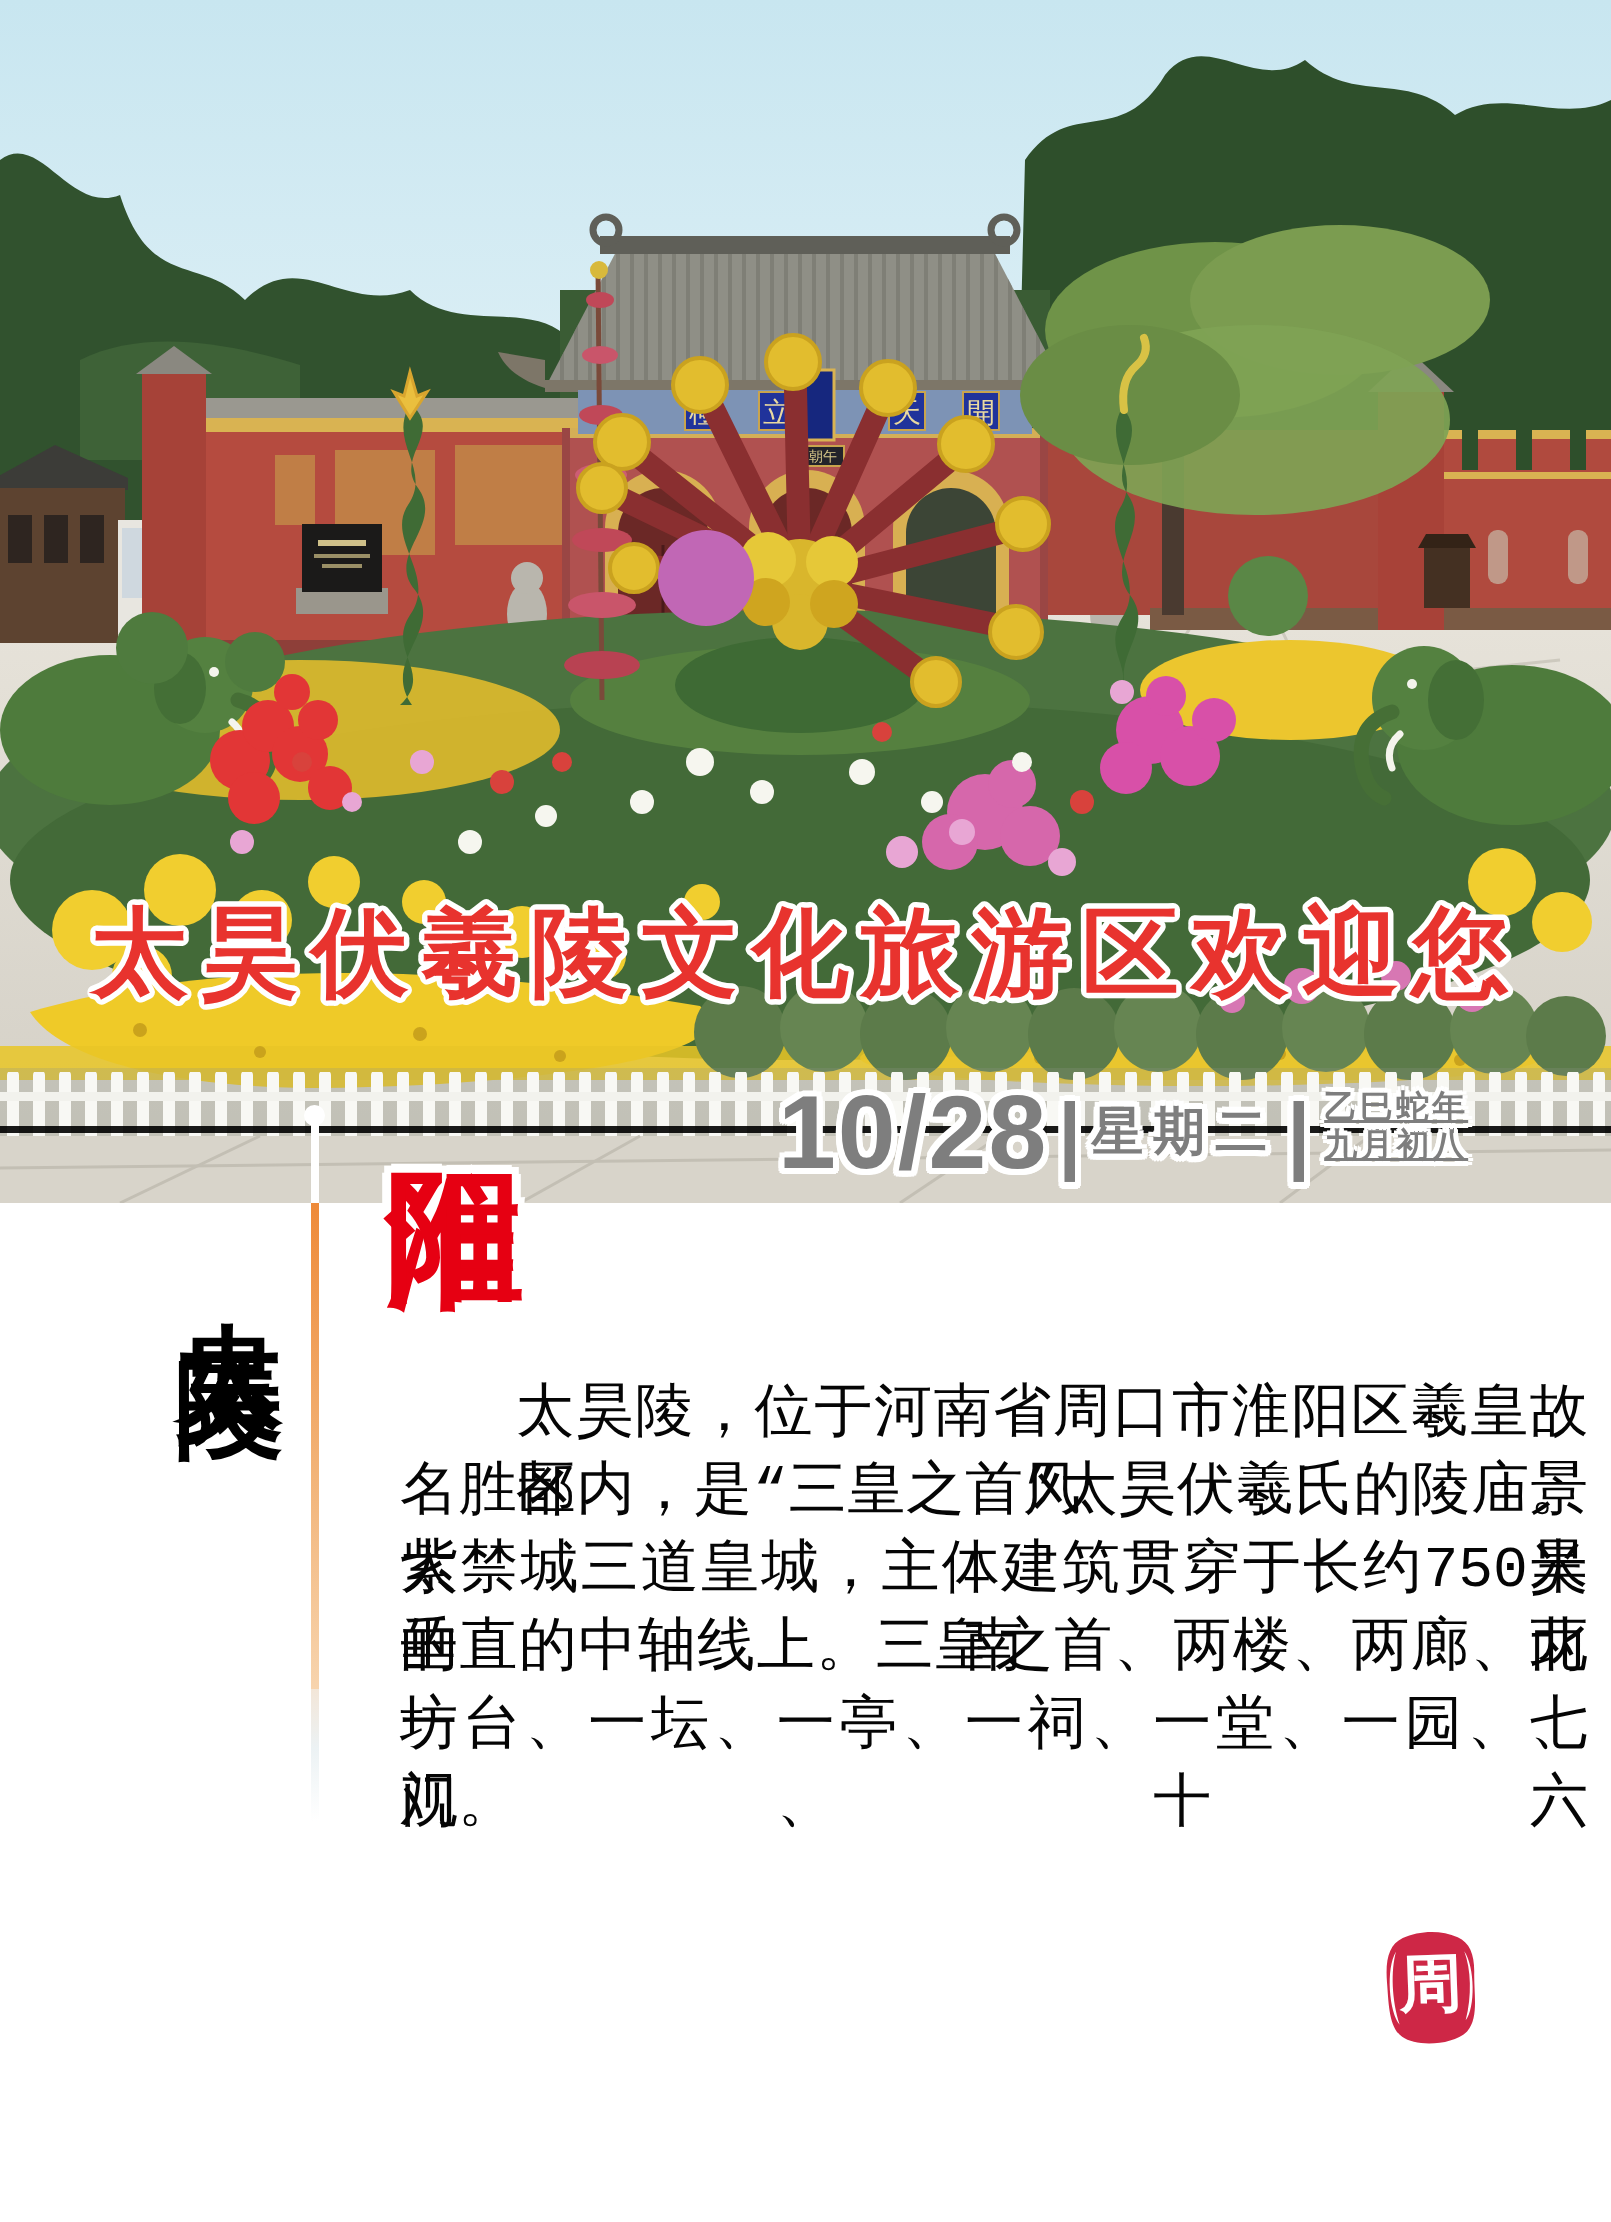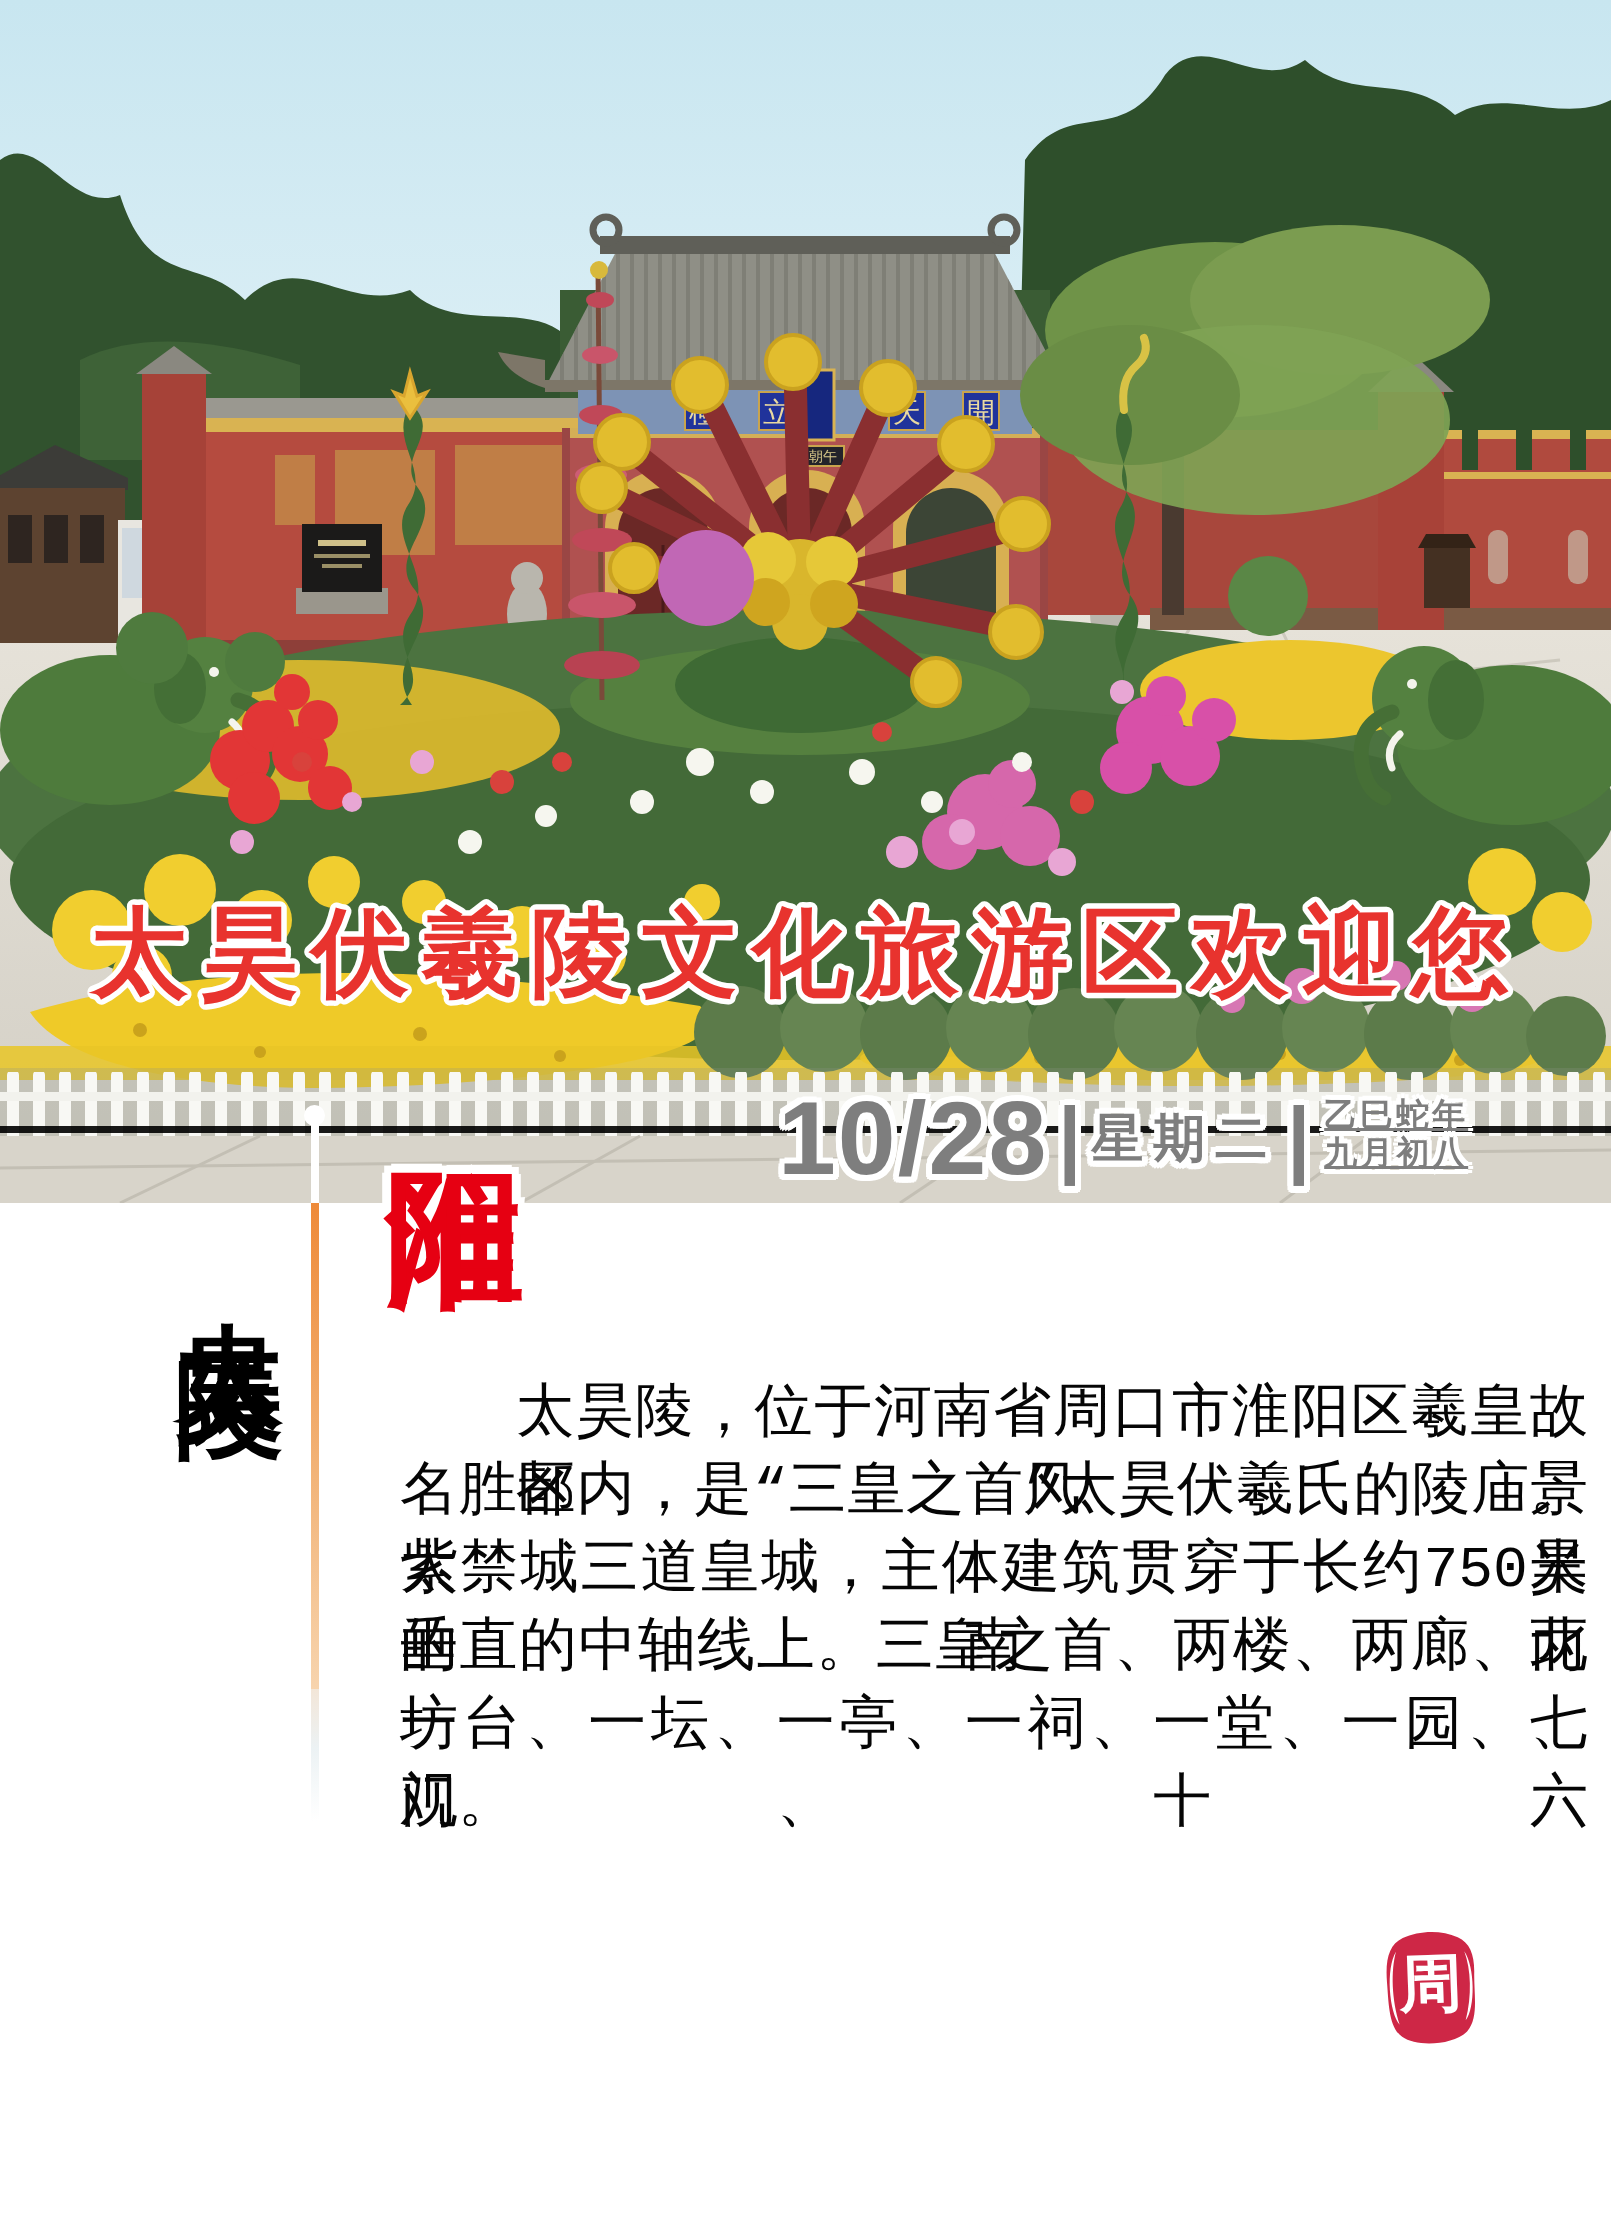--- a/index.html
+++ b/index.html
@@ -2,21 +2,21 @@
 <html><head>
 <meta charset="utf-8">
 <style>
   html,body{margin:0;padding:0;background:#fff;}
   .poster{position:relative;width:1611px;height:2222px;background:#ffffff;overflow:hidden;
           font-family:"Liberation Sans","DejaVu Sans",sans-serif;}
   .photo{position:absolute;left:0;top:0;width:1611px;height:1203px;}
   .photo svg{display:block;width:100%;height:100%;}
 
   
-  .date-row{position:absolute;left:778px;top:1088px;height:100px;display:flex;align-items:center;
+  .date-row{position:absolute;left:778px;top:1088px;height:100px;display:flex;align-items:flex-start;
             color:#7e7e7e;white-space:nowrap;}
   .ow5{text-shadow:-5px -5px 0 #fff,5px -5px 0 #fff,-5px 5px 0 #fff,5px 5px 0 #fff,
        -6px 0 0 #fff,6px 0 0 #fff,0 -6px 0 #fff,0 6px 0 #fff,
        -3px 6px 0 #fff,3px 6px 0 #fff,-6px 3px 0 #fff,6px 3px 0 #fff;}
   .ow4{text-shadow:-4px -4px 0 #fff,4px -4px 0 #fff,-4px 4px 0 #fff,4px 4px 0 #fff,
        -5px 0 0 #fff,5px 0 0 #fff,0 -5px 0 #fff,0 5px 0 #fff;text-decoration:underline;}
   .date-num{font-size:104px;font-weight:800;line-height:88px;letter-spacing:2px;}
   .date-sep{font-size:82px;font-weight:700;line-height:92px;margin:0 10px;transform:scaleY(1.05);}
   .date-week{font-size:52px;font-weight:700;line-height:86px;letter-spacing:10px;}
   .lunar{display:flex;flex-direction:column;margin-bottom:8px;margin-left:4px;}

